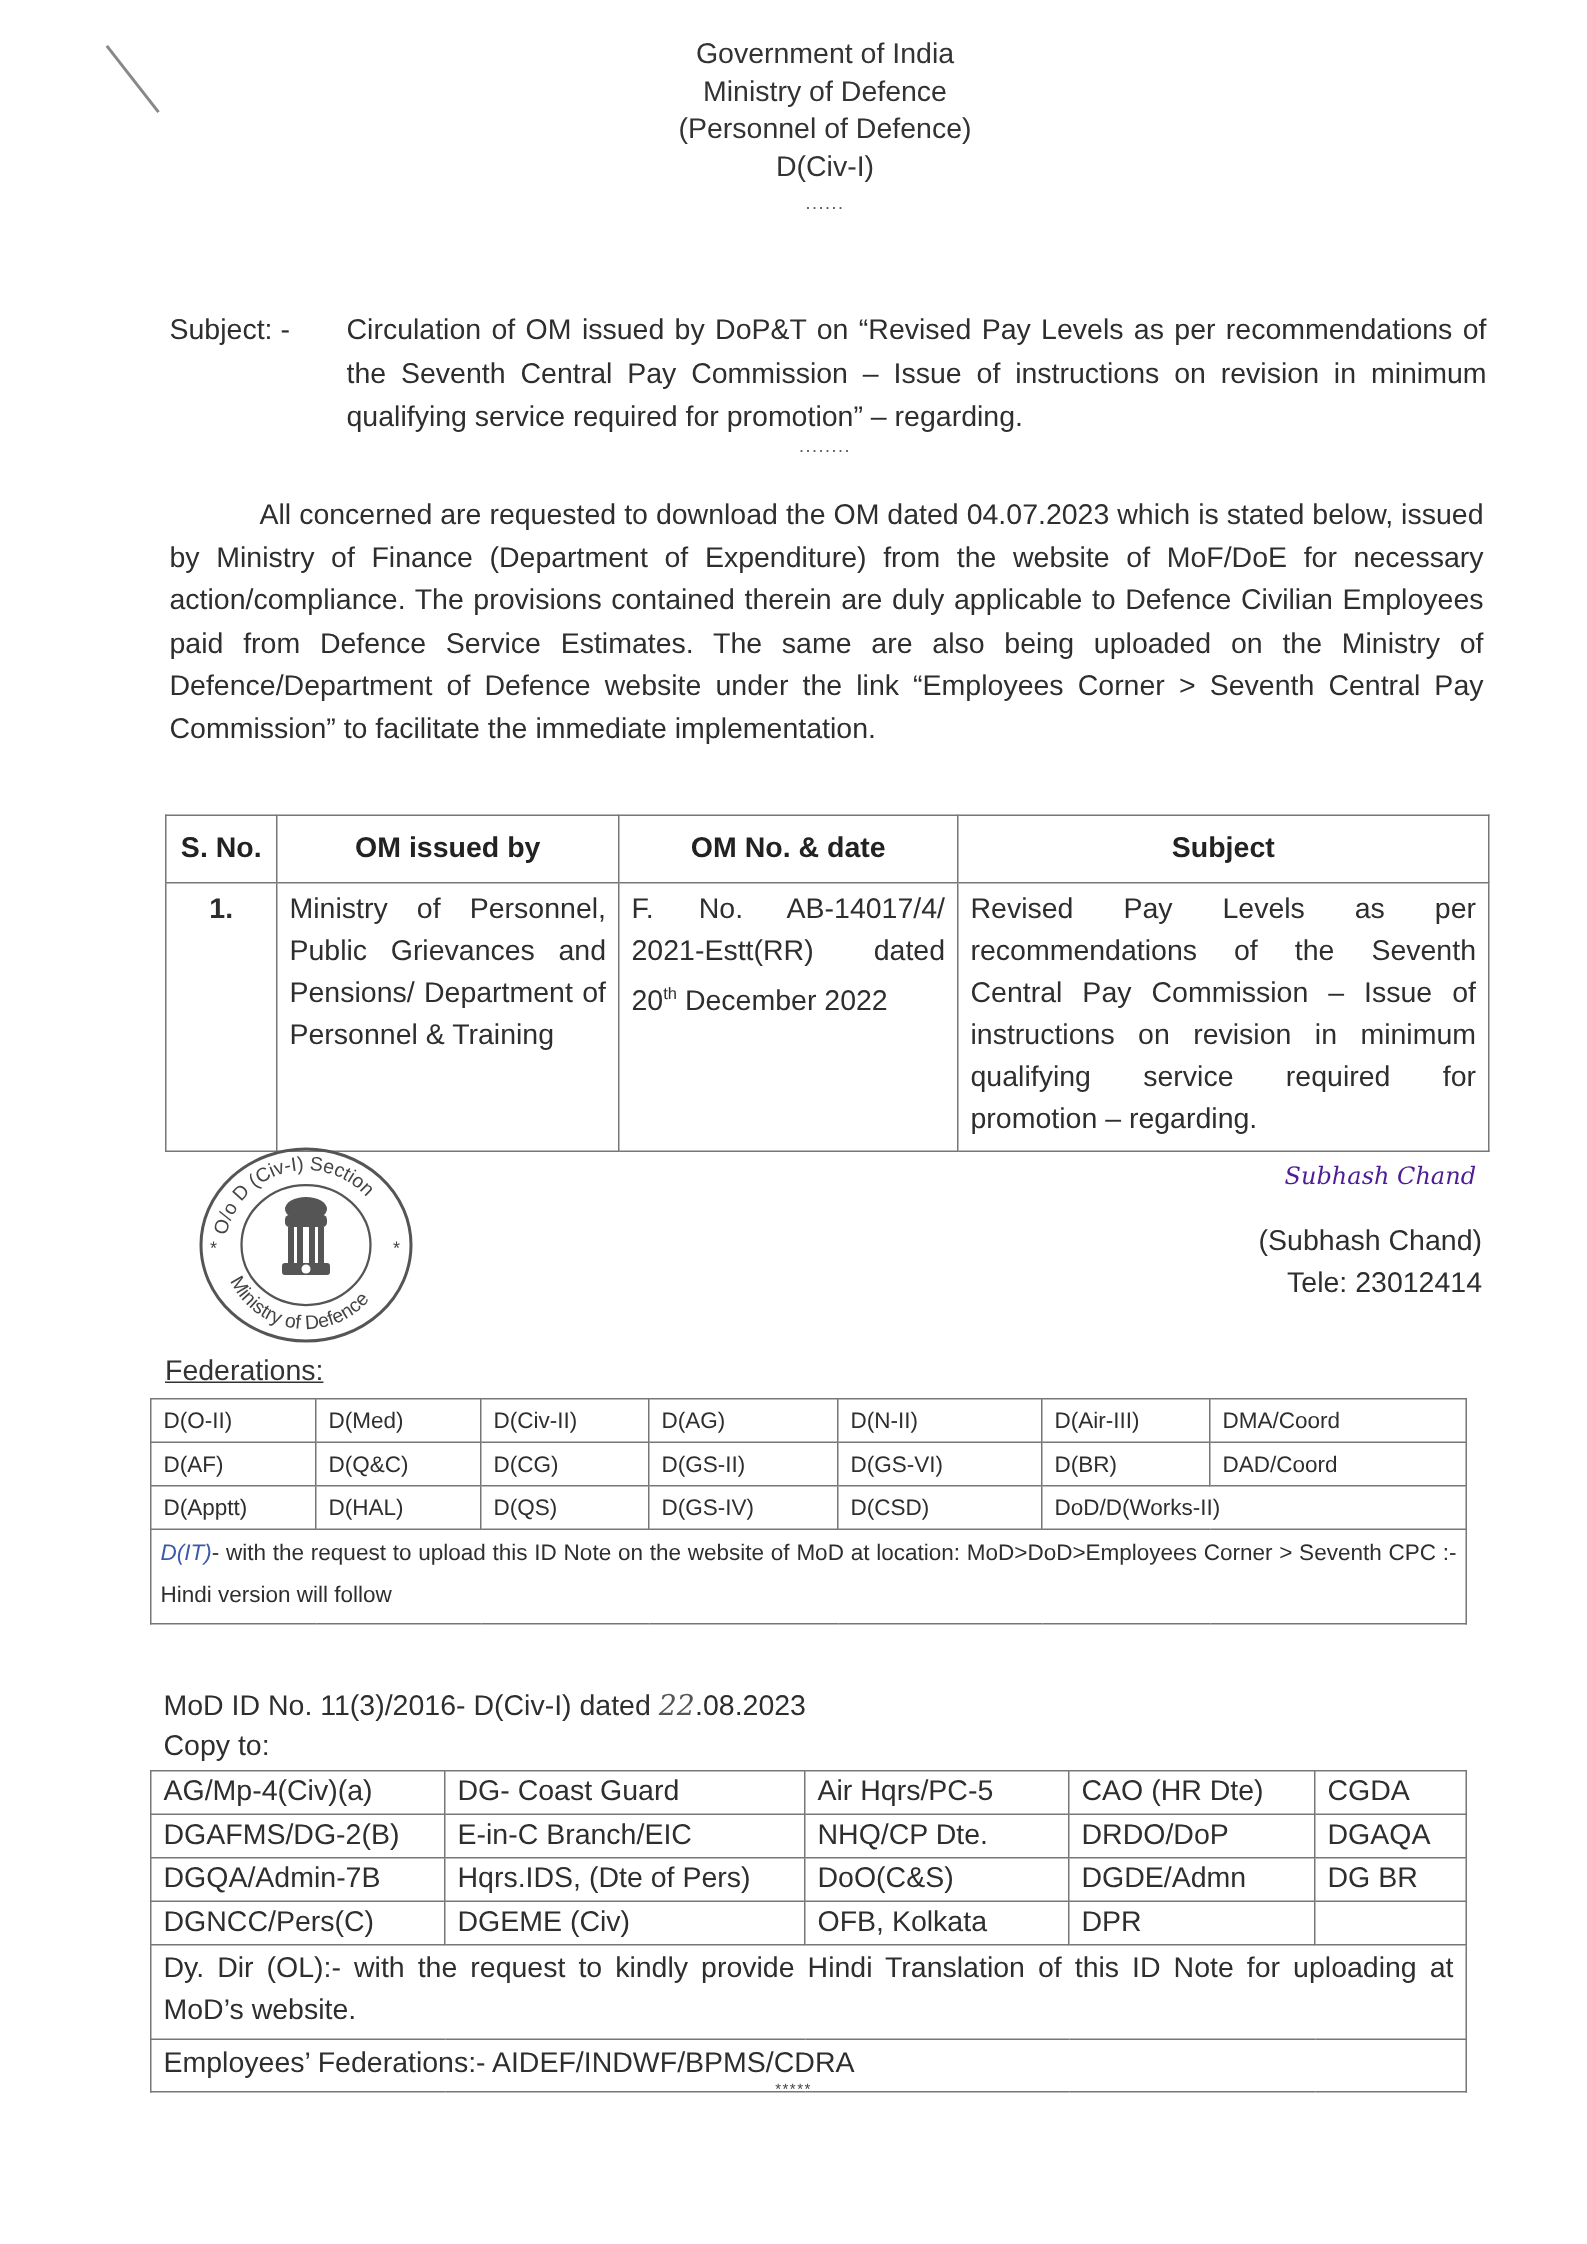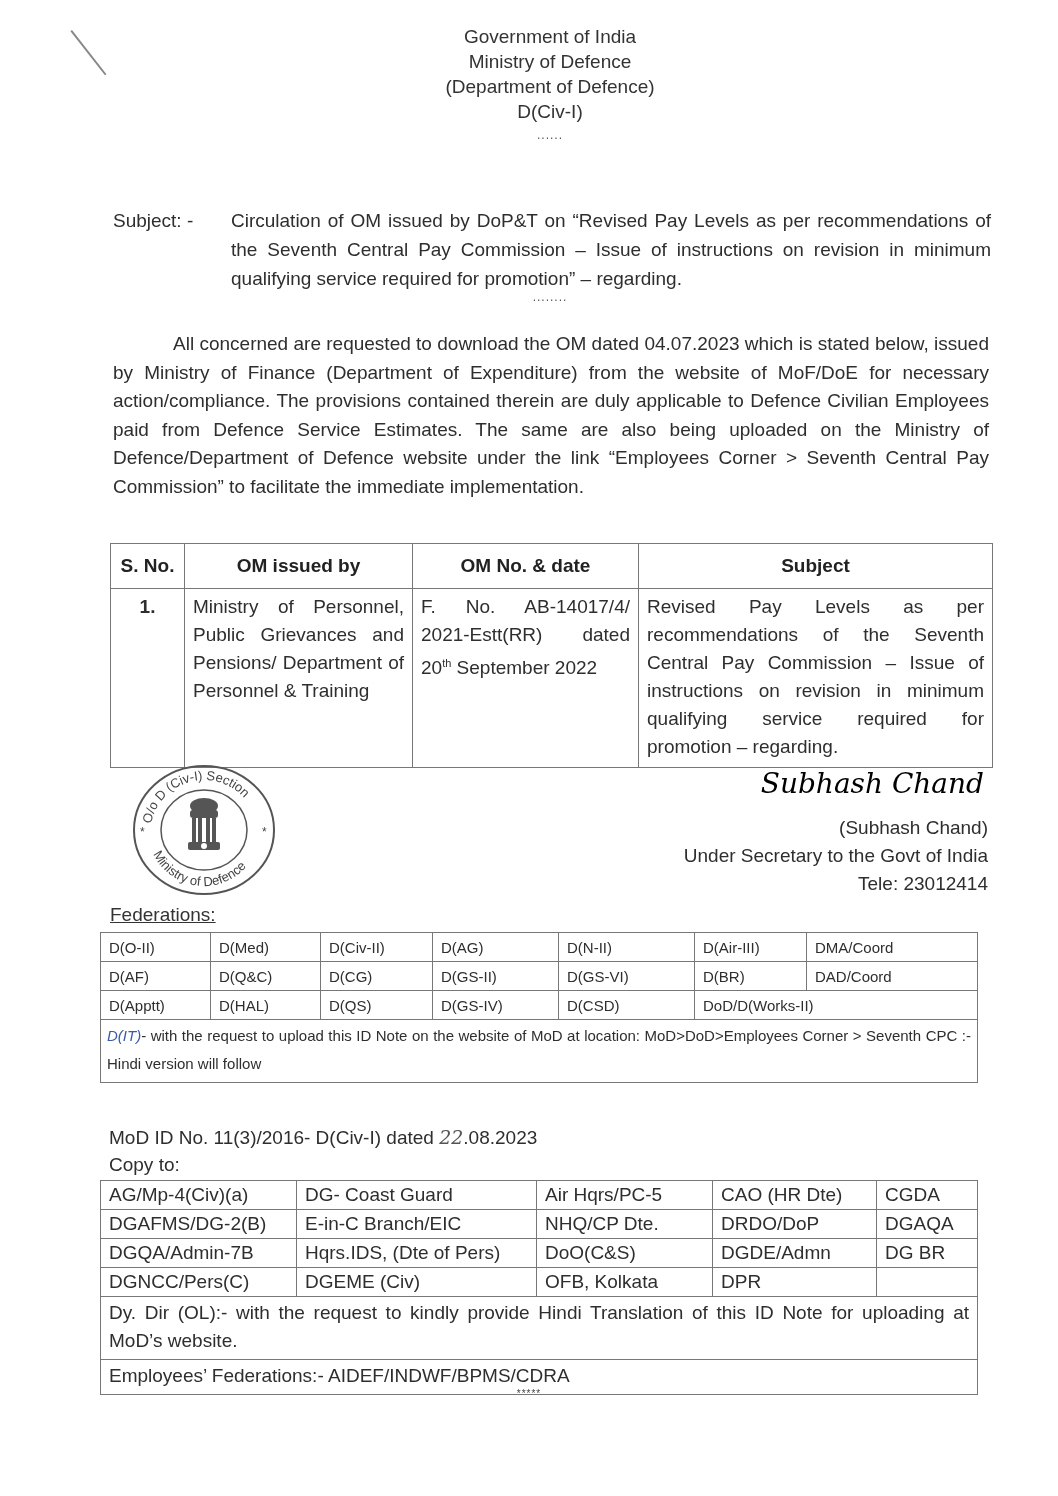--- a/index.html
+++ b/index.html
@@ -20,21 +20,21 @@
 
   table { border-collapse: collapse; position: absolute; }
   td, th { border: 1px solid #777; }
   .om-table { left: 110px; top: 543px; width: 883px; font-size: 19px; }
   .om-table th { font-weight: bold; height: 36px; padding: 4px 6px; text-align: center; color: #222; }
   .om-table td { vertical-align: top; padding: 4px 8px 6px 8px; line-height: 28px; text-align: justify; text-align-last: left; color: #2e2e2e; }
   .om-table td.sno { text-align: center; font-weight: bold; text-align-last: center; }
 
   .stamp { position: absolute; left: 128px; top: 760px; width: 152px; height: 138px; }
   .sig-block { position: absolute; left: 600px; top: 770px; width: 388px; text-align: right; font-size: 19px; line-height: 28px; color: #2e2e2e; }
-  .signature { font-family: "DejaVu Serif", serif; font-style: italic; font-size: 28px; color: #000000; height: 44px; padding-right: 4px; }
+  .signature { font-family: "DejaVu Serif", serif; font-style: italic; font-size: 16px; color: #4c1d95; height: 44px; padding-right: 4px; }
 
   .dist-label { position: absolute; left: 110px; top: 904px; font-size: 19px; text-decoration: underline; color: #333; }
   .dist-table { left: 100px; top: 932px; width: 878px; font-size: 15px; color: #2e2e2e; }
   .dist-table td { height: 28px; padding: 0 8px; white-space: nowrap; }
   .dist-table td.note { line-height: 28px; white-space: normal; text-align: justify; text-align-last: left; padding: 2px 6px 4px 6px; border-radius: 30px; }
 
   .id-note { position: absolute; left: 109px; top: 1124px; font-size: 19px; line-height: 27px; color: #2e2e2e; }
   .handdate { font-family: "DejaVu Serif", serif; font-style: italic; color: #555; }
   .copy-table { left: 100px; top: 1180px; width: 878px; font-size: 19px; color: #2e2e2e; border-radius: 13px; }
   .copy-table td { height: 28px; padding: 0 8px; white-space: nowrap; }
@@ -43,21 +43,21 @@
   .tick-mark { color: #3b5aa8; font-style: italic; }
 </style>
 </head>
 <body>
 
 <div class="scan-mark"></div>
 
 <div class="header">
   <div>Government of India</div>
   <div>Ministry of Defence</div>
-  <div>(Department of Defence)</div>
+  <div>(Personnel of Defence)</div>
   <div>D(Civ-I)</div>
 </div>
 <div class="dots" style="left:500px; width:100px; top:128px;">......</div>
 
 <div class="subject">
   <span class="lbl">Subject: -</span>
   <div class="txt">Circulation of OM issued by DoP&amp;T on “Revised Pay Levels as per recommendations of the Seventh Central Pay Commission – Issue of instructions on revision in minimum qualifying service required for promotion” – regarding.</div>
 </div>
 <div class="dots" style="left:500px; width:100px; top:290px;">........</div>
 
@@ -73,21 +73,21 @@
   <tbody>
       <tr>
     <th>S. No.</th>
     <th>OM issued by</th>
     <th>OM No. &amp; date</th>
     <th>Subject</th>
   </tr>
   <tr>
     <td class="sno">1.</td>
     <td>Ministry of Personnel, Public Grievances and Pensions/ Department of Personnel &amp; Training</td>
-    <td><span>F. No. AB-14017/4/ 2021-Estt(RR) dated 20</span><sup style="font-size:11px">th</sup><span> September 2022</span></td>
+    <td><span>F. No. AB-14017/4/ 2021-Estt(RR) dated 20</span><sup style="font-size:11px">th</sup><span> December 2022</span></td>
     <td>Revised Pay Levels as per recommendations of the Seventh Central Pay Commission – Issue of instructions on revision in minimum qualifying service required for promotion – regarding.</td>
   </tr>
 </tbody>
   </table>
 
 <svg class="stamp" viewBox="0 0 152 138">
   <defs>
     <path id="arcTop" d="M 22 74 A 54 54 0 0 1 130 74"></path>
     <path id="arcBot" d="M 20 70 A 56 56 0 0 0 132 70"></path>
   </defs>
@@ -109,21 +109,20 @@
     <rect x="78" y="58" width="4" height="24"></rect>
     <rect x="84" y="58" width="4" height="24"></rect>
     <rect x="60" y="82" width="32" height="8" rx="2"></rect>
     <circle cx="76" cy="86" r="3" fill="#fff"></circle>
   </g>
 </svg>
 
 <div class="sig-block">
   <div class="signature">Subhash Chand</div>
   <div>(Subhash Chand)</div>
-  <div>Under Secretary to the Govt of India</div>
   <div>Tele: 23012414</div>
 </div>
 
 <div class="dist-label">Federations:</div>
 
 <table class="dist-table">
   <colgroup>
     <col style="width:110px">
       <col style="width:110px">
       <col style="width:112px">

